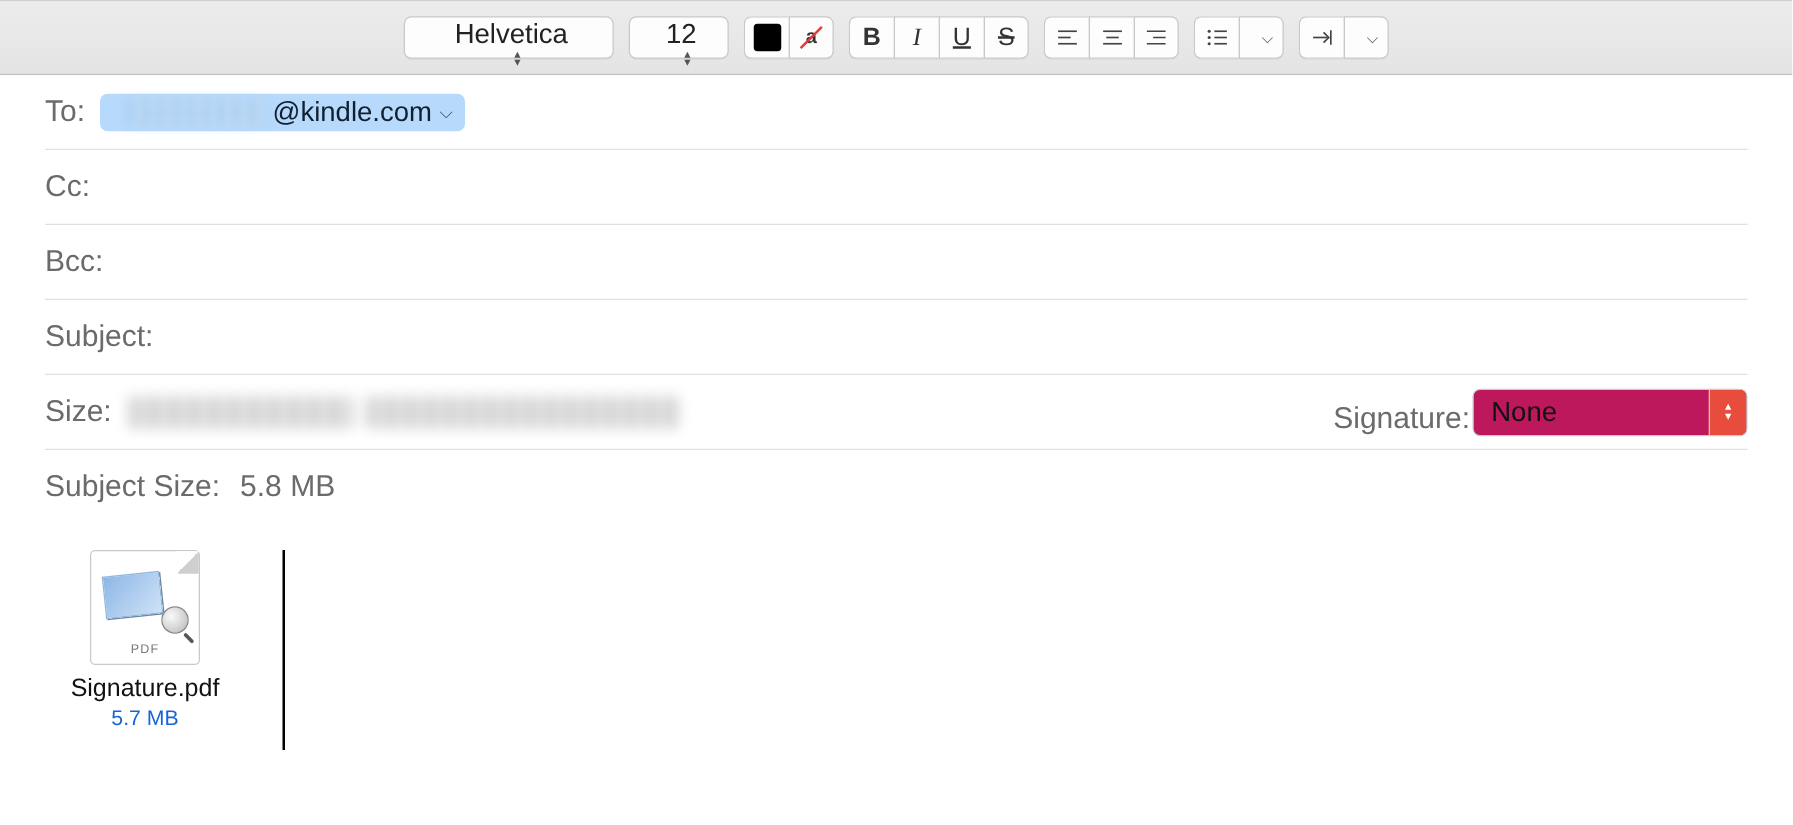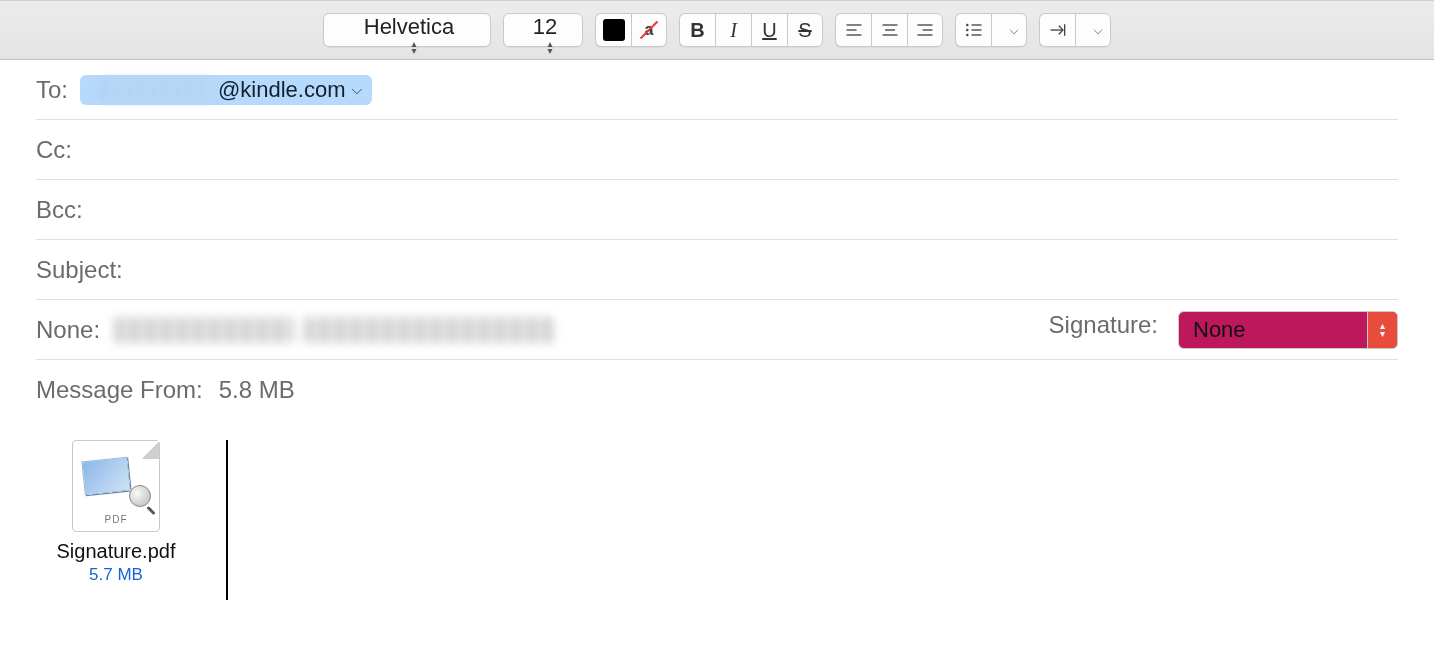--- a/index.html
+++ b/index.html
@@ -116,21 +116,21 @@
   .redacted-strip {
     height: 26px;
     filter: blur(5px);
     background: repeating-linear-gradient(90deg,#cfcfcf 0 8px,#e6e6e6 8px 16px);
     border-radius: 3px;
   }
   .rs-1 { width: 180px; margin-left: 4px;}
   .rs-2 { width: 250px; }
   .row.from-row { justify-content: space-between; }
   .from-left { display:flex; align-items:center; gap:10px;}
-  .sig-block { display:flex; align-items:flex-start; gap:20px;margin-left:20px; }
+  .sig-block { display:flex; align-items:flex-end; gap:2px;margin-left:20px; }
   .sig-select {
     display:flex; align-items:center;
     background:#be185d;
     border:1px solid #c9c9c9;
     border-radius:6px;
     height:38px;
     padding: 0 0 0 14px;
     font-size:22px; color:#111;
     min-width: 220px;
     justify-content: space-between;
@@ -327,38 +327,38 @@
     <div class="value-area"></div>
   </div>
 
   <div class="row">
     <span class="label">Subject:</span>
     <div class="value-area"></div>
   </div>
 
   <div class="row from-row">
     <div class="from-left">
-      <span class="label">None:</span>
+      <span class="label">Size:</span>
       <span class="redacted-strip rs-1"></span>
       <span class="redacted-strip rs-2"></span>
     </div>
     <div class="sig-block">
       <span class="label">Signature:</span>
       <div class="sig-select">
         <span>None</span>
         <span class="stepper-cap">
           <span>▴</span>
             <span>▾</span>
         </span>
       </div>
     </div>
   </div>
 
   <div class="row msg-size-row">
-    <span class="label">Message From:</span>
+    <span class="label">Subject Size:</span>
     <span class="val">5.8 MB</span>
   </div>
 
 </div>
 
 <div class="body-area">
 
   <div class="attachment">
     <div class="file-icon">
       <div class="file-thumb"></div>

